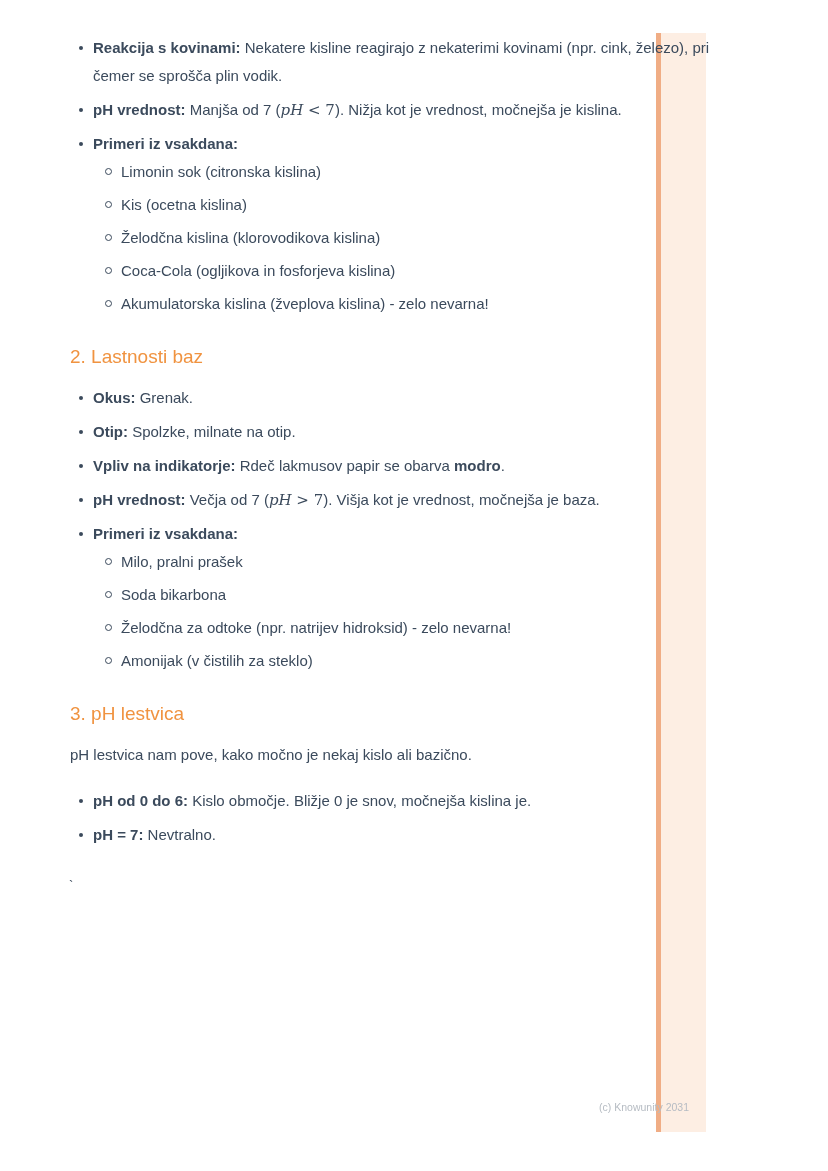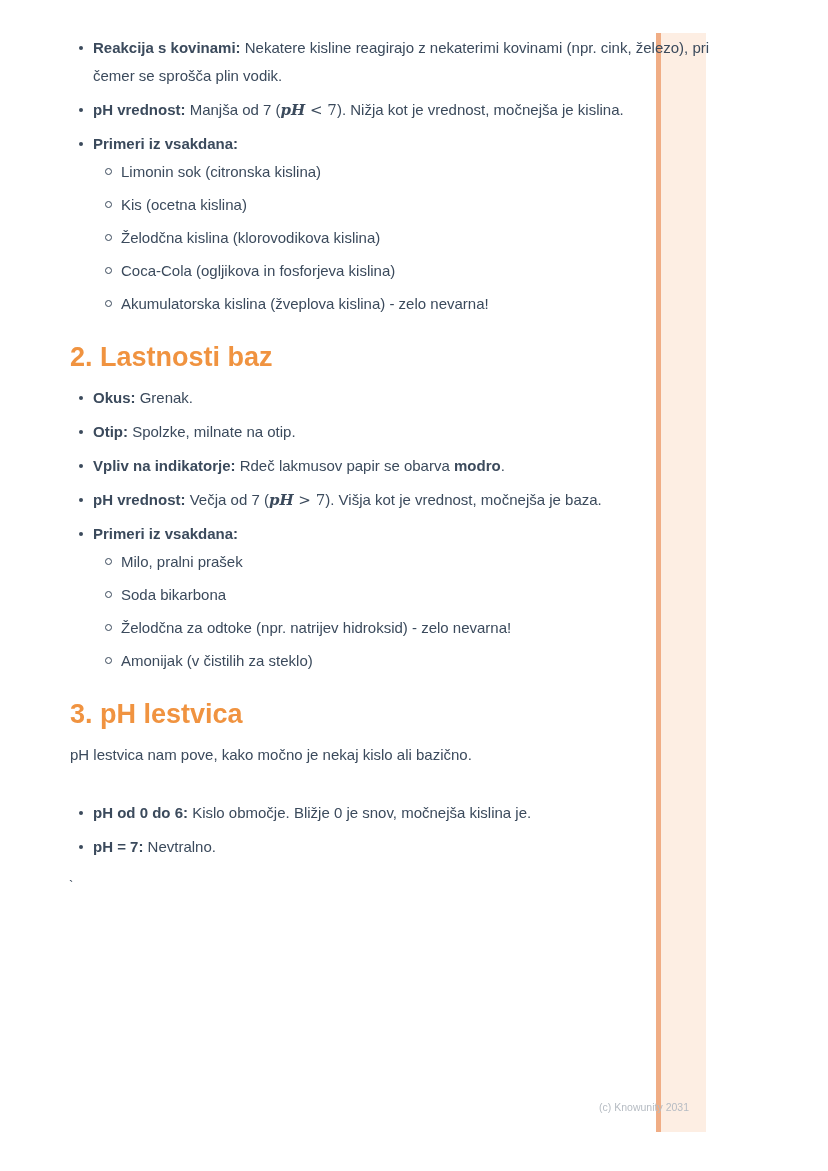--- a/index.html
+++ b/index.html
@@ -29,28 +29,28 @@
     background: var(--stripe-line, #f0ad85);
   }
   .content {
     position: absolute;
     left: 70px;
     top: 34px;
     width: 645px;
   }
   .heading {
     color: var(--heading-accent, #f09340);
-    font-size: 27px;
-    font-weight: 700;
+    font-size: 19px;
+    font-weight: 400;
     line-height: 30px;
     margin: 24px 0 12px 0;
   }
   .paragraph {
     line-height: 28px;
-    margin-bottom: 30px;
+    margin-bottom: 18px;
   }
   .list { list-style: none; margin-bottom: 12px; }
   .list-item {
     position: relative;
     padding-left: 23px;
     line-height: 28px;
     margin-bottom: 6px;
   }
   .list-item::before {
     content: "";
@@ -71,21 +71,21 @@
     content: "";
     position: absolute;
     left: 12px; top: 10px;
     width: 5px; height: 5px;
     border-radius: 50%;
     border: 1.5px solid var(--body-text, #3b4a5c);
     background: transparent;
   }
   .seg-bold { font-weight: 700; }
   .seg-italic { }
-  .seg-mathvar { font-family: "DejaVu Serif", serif; font-style: italic; font-weight: bold; }
+  .seg-mathvar { font-family: "DejaVu Serif", serif; font-style: italic; }
   .seg-math { font-family: "DejaVu Serif", serif; }
   .stray {
     position: absolute;
     left: 69px;
     top: 878px;
     font-size: 13px;
     line-height: 16px;
     color: var(--body-text, #3b4a5c);
   }
   .footer {

